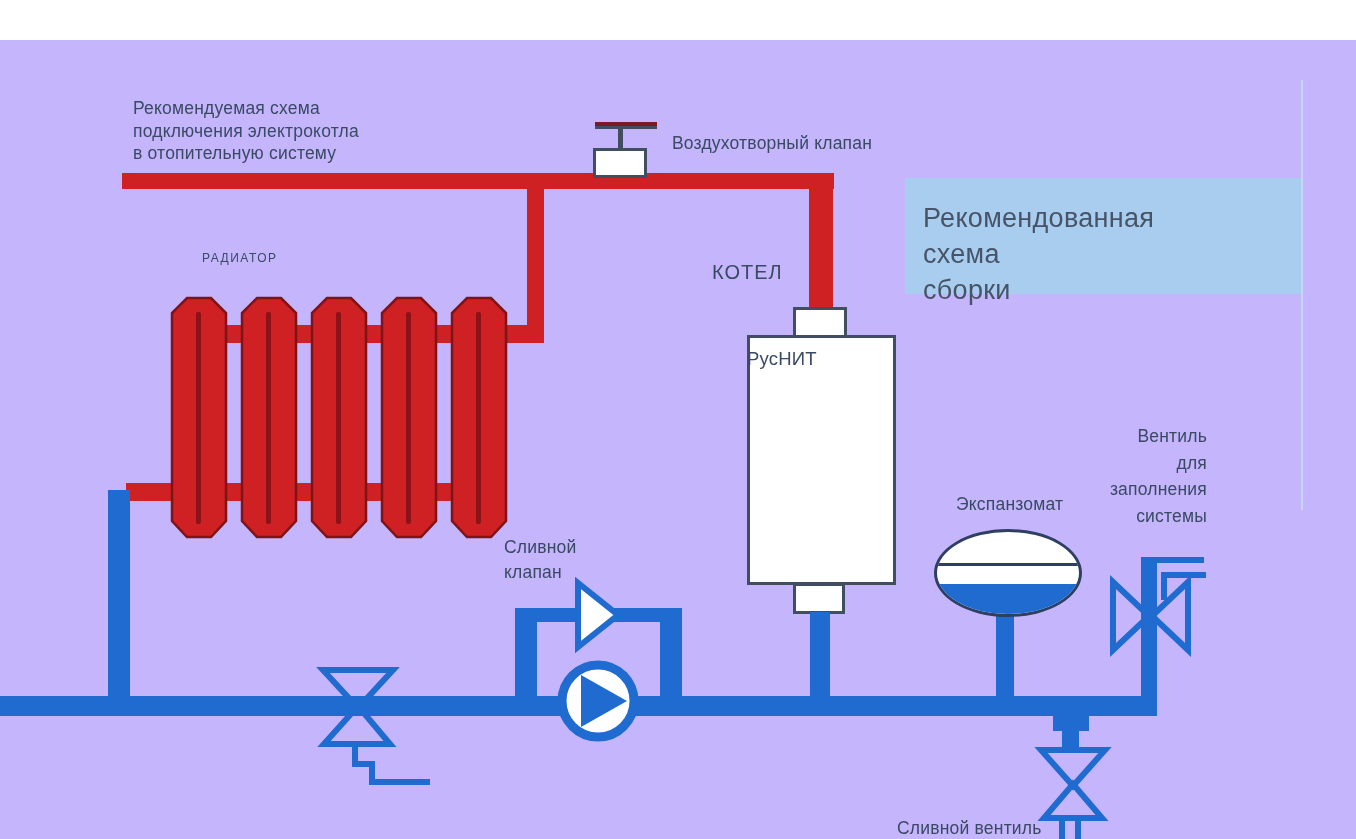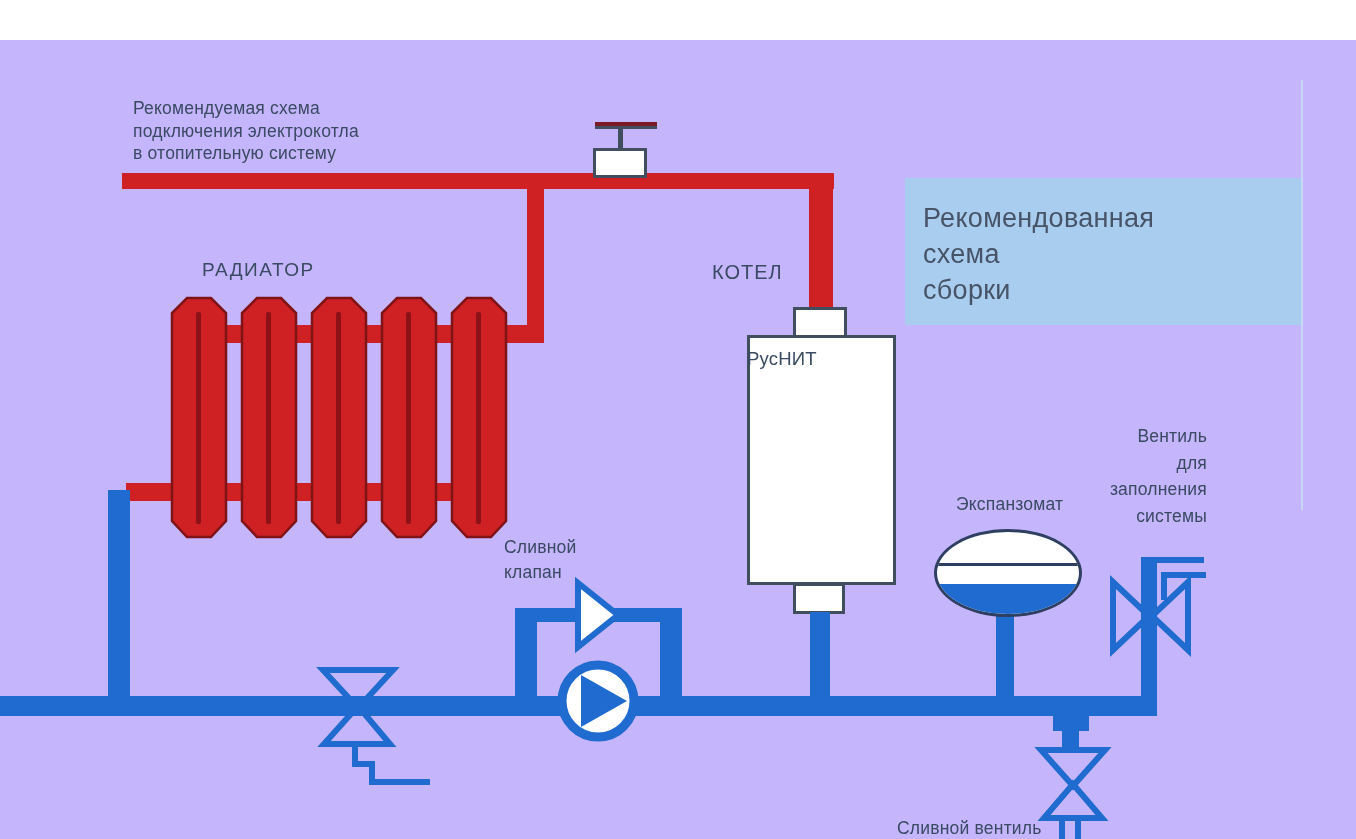--- a/index.html
+++ b/index.html
@@ -11,21 +11,21 @@
   }
   .abs{position:absolute;}
   .label{
     position:absolute;color:var(--text);font-size:17.5px;line-height:24px;
     white-space:pre-line;letter-spacing:.2px;
   }
   .pipe-hot{position:absolute;background:var(--pipe-hot);}
   .pipe-cold{position:absolute;background:var(--pipe-cold);}
   .outline-box{position:absolute;background:#ffffff;border:3px solid var(--component-outline);box-sizing:border-box;}
   .panel{
-    position:absolute;left:905px;top:138px;width:397px;height:147px;
+    position:absolute;left:905px;top:138px;width:397px;height:116px;
     background:var(--panel-bg);
   }
   .panel-text{
     position:absolute;left:18px;top:22px;color:var(--panel-text);
     font-size:27px;line-height:36px;white-space:pre-line;letter-spacing:.3px;
   }
   .tank{
     position:absolute;left:934px;top:489px;width:148px;height:88px;
     border:3px solid var(--tank-border);border-radius:50%;
     background:#ffffff;box-sizing:border-box;overflow:hidden;
@@ -68,28 +68,29 @@
       <path d="M302 5 H326 L341 20 V228 L326 244 H302 L287 228 V20 Z"></path>
     </g>
     <g style="fill:var(--radiator-slit);">
       <rect x="31" y="19" width="5" height="212" rx="2"></rect>
       <rect x="101" y="19" width="5" height="212" rx="2"></rect>
       <rect x="171" y="19" width="5" height="212" rx="2"></rect>
       <rect x="241" y="19" width="5" height="212" rx="2"></rect>
       <rect x="311" y="19" width="5" height="212" rx="2"></rect>
     </g>
   </svg>
-  <div class="label" style="left:202px;top:218px;font-size:19px;letter-spacing:1.5px;">РАДИАТОР</div>
+  <div class="label" style="left:202px;top:206px;font-size:12px;letter-spacing:1.5px;">РАДИАТОР</div>
 
   <div class="abs" style="left:590px;top:80px;width:70px;height:60px;">
     <div class="abs" style="left:5px;top:2px;width:62px;height:4px;background:var(--cap-maroon);"></div>
     <div class="abs" style="left:5px;top:6px;width:62px;height:3px;background:var(--component-outline);"></div>
     <div class="abs" style="left:28px;top:9px;width:5px;height:21px;background:var(--component-outline);"></div>
     <div class="outline-box" style="left:3px;top:28px;width:54px;height:30px;"></div>
   </div>
+  <div class="label" style="left:672px;top:91px;">Воздухотворный клапан</div>
 
   <div class="outline-box" style="left:793px;top:267px;width:54px;height:31px;"></div>
   <div class="outline-box" style="left:793px;top:543px;width:52px;height:31px;"></div>
   <div class="outline-box" style="left:747px;top:295px;width:149px;height:250px;"></div>
   <div class="label" style="left:747px;top:307px;width:149px;text-align:left;font-size:18.5px;">РусНИТ</div>
   <div class="label" style="left:712px;top:220px;font-size:20px;letter-spacing:1px;">КОТЕЛ</div>
 
   <div class="pipe-cold" style="left:108px;top:450px;width:22px;height:226px;"></div>
   <div class="pipe-cold" style="left:0px;top:656px;width:1157px;height:20px;"></div>
   <div class="pipe-cold" style="left:810px;top:572px;width:20px;height:90px;"></div>

